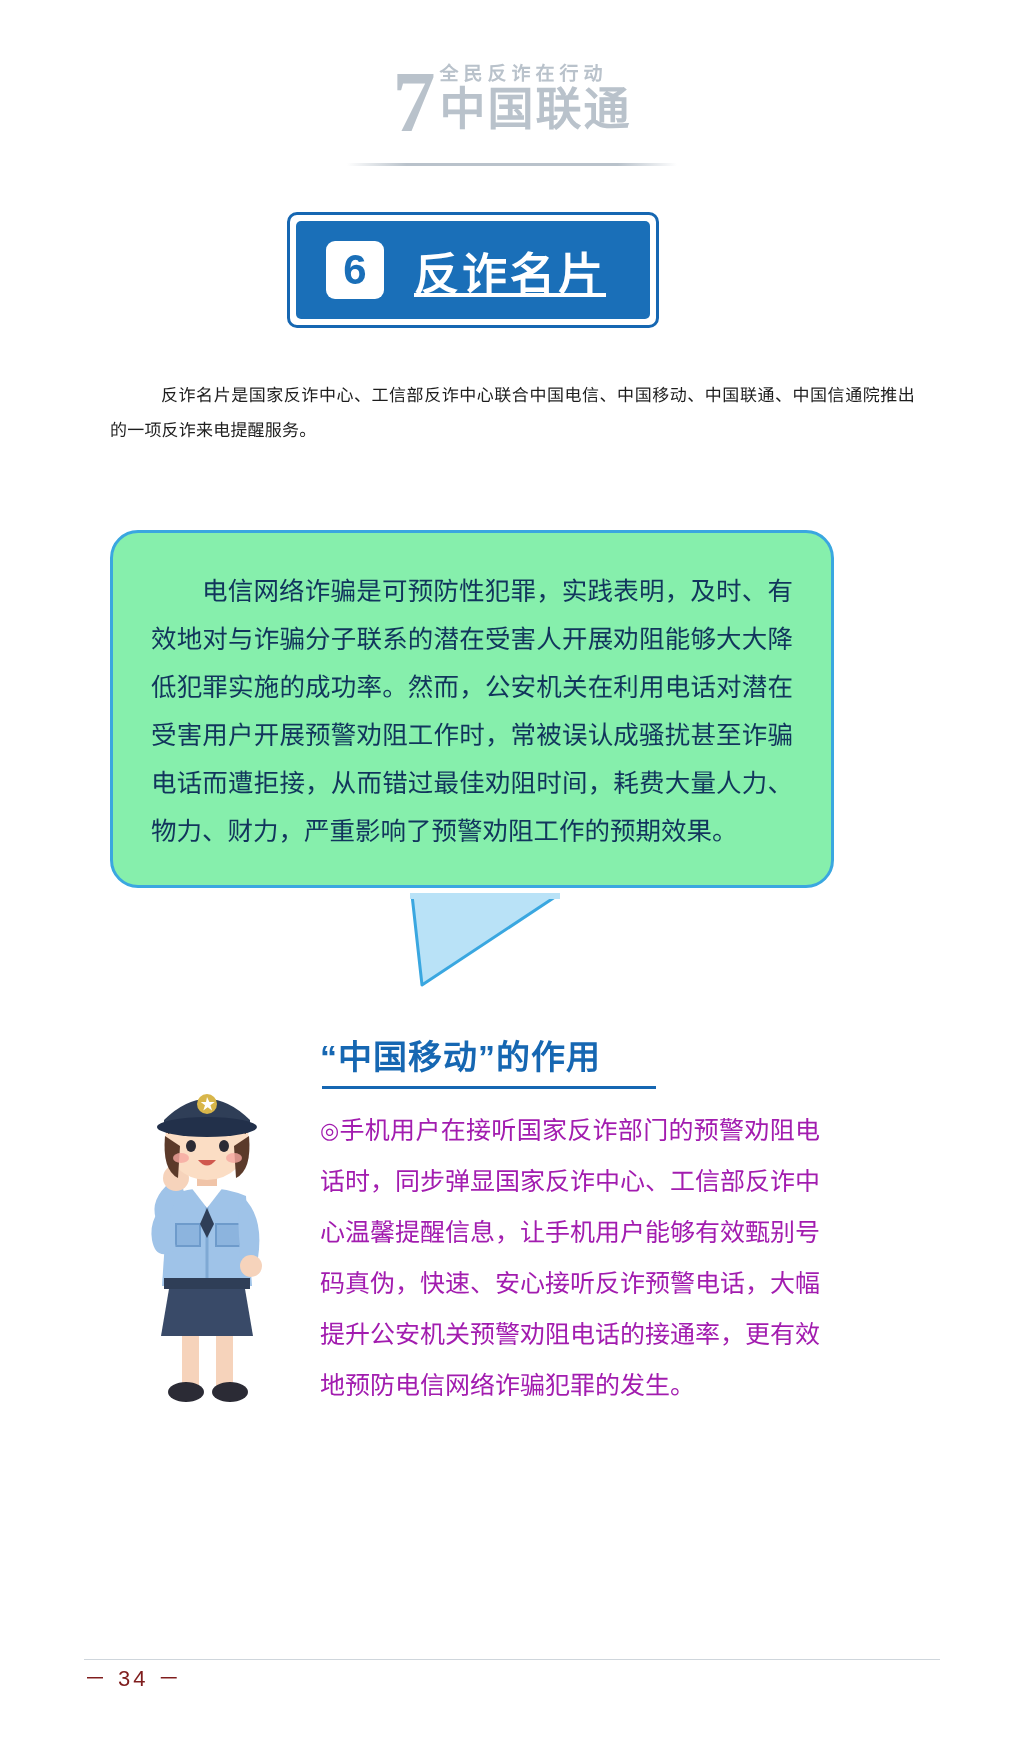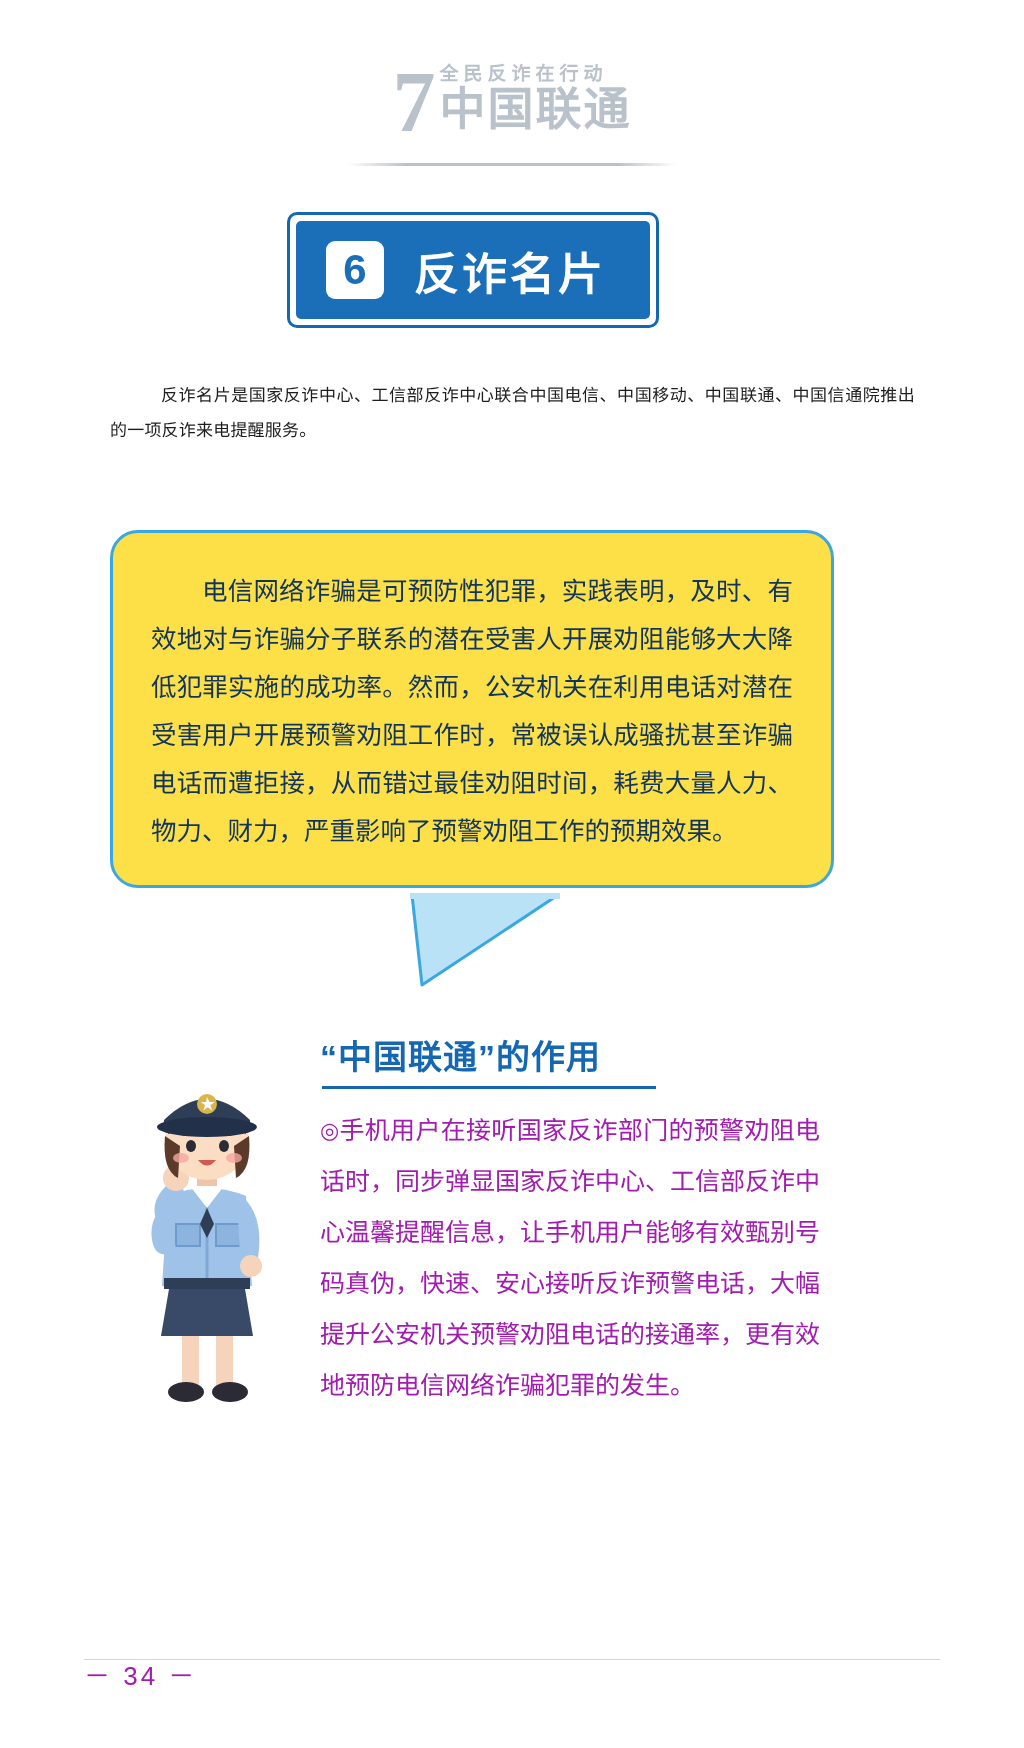--- a/index.html
+++ b/index.html
@@ -105,20 +105,21 @@
     align-items: center;
     justify-content: center;
     font-family: "Liberation Sans", sans-serif;
     line-height: 1;
   }
   .banner-title {
     color: #ffffff;
     font-size: 45px;
     font-weight: bold;
     letter-spacing: 3px;
+    text-decoration: underline;
   }
 
   
   .intro {
     position: absolute;
     top: 378px;
     left: 110px;
     width: 805px;
     font-size: 17px;
     line-height: 35px;
@@ -129,21 +130,21 @@
   }
 
   
   .bubble {
     position: absolute;
     top: 530px;
     left: 110px;
     width: 724px;
     border: 3px solid #3aa7e0;
     border-radius: 28px;
-    background: #fde047;
+    background: #86efac;
     box-sizing: border-box;
     padding: 34px 38px 30px 38px;
   }
   .bubble-text {
     font-size: 25.5px;
     line-height: 48px;
     color: #11355c;
     text-indent: 51px;
     text-align: justify;
   }
@@ -205,22 +206,22 @@
     bottom: 88px;
     left: 84px;
     width: 856px;
     height: 1px;
     background: #cfd6dc;
   }
   .page-num {
     position: absolute;
     bottom: 56px;
     left: 84px;
-    font-size: 26px;
-    color: #a21caf;
+    font-size: 22px;
+    color: #7f1d1d;
     letter-spacing: 3px;
   }
 </style>
 </head>
 <body>
 
 <div class="masthead">
   <div class="masthead-inner">
     <div class="big-seven">7</div>
     <div class="mast-right">
@@ -292,20 +293,20 @@
 
   <ellipse cx="79" cy="118" rx="5" ry="6" fill="#2b2b35"></ellipse>
   <ellipse cx="112" cy="118" rx="5" ry="6" fill="#2b2b35"></ellipse>
 
   <ellipse cx="69" cy="130" rx="8" ry="5" fill="#f6a8a0" opacity="0.8"></ellipse>
   <ellipse cx="122" cy="130" rx="8" ry="5" fill="#f6a8a0" opacity="0.8"></ellipse>
 
   <path d="M86,132 Q95,143 104,132 Z" fill="#d0584e"></path>
 </svg>
 
-<div class="sec-head">“中国联通”的作用</div>
+<div class="sec-head">“中国移动”的作用</div>
 <div class="sec-rule"></div>
 <div class="sec-body">
   <span class="bullet-mark">◎</span><span>手机用户在接听国家反诈部门的预警劝阻电话时，同步弹显国家反诈中心、工信部反诈中心温馨提醒信息，让手机用户能够有效甄别号码真伪，快速、安心接听反诈预警电话，大幅提升公安机关预警劝阻电话的接通率，更有效地预防电信网络诈骗犯罪的发生。</span>
 </div>
 
 <div class="footer-rule"></div>
 <div class="page-num">－ 34 －</div>
 
 </body></html>

